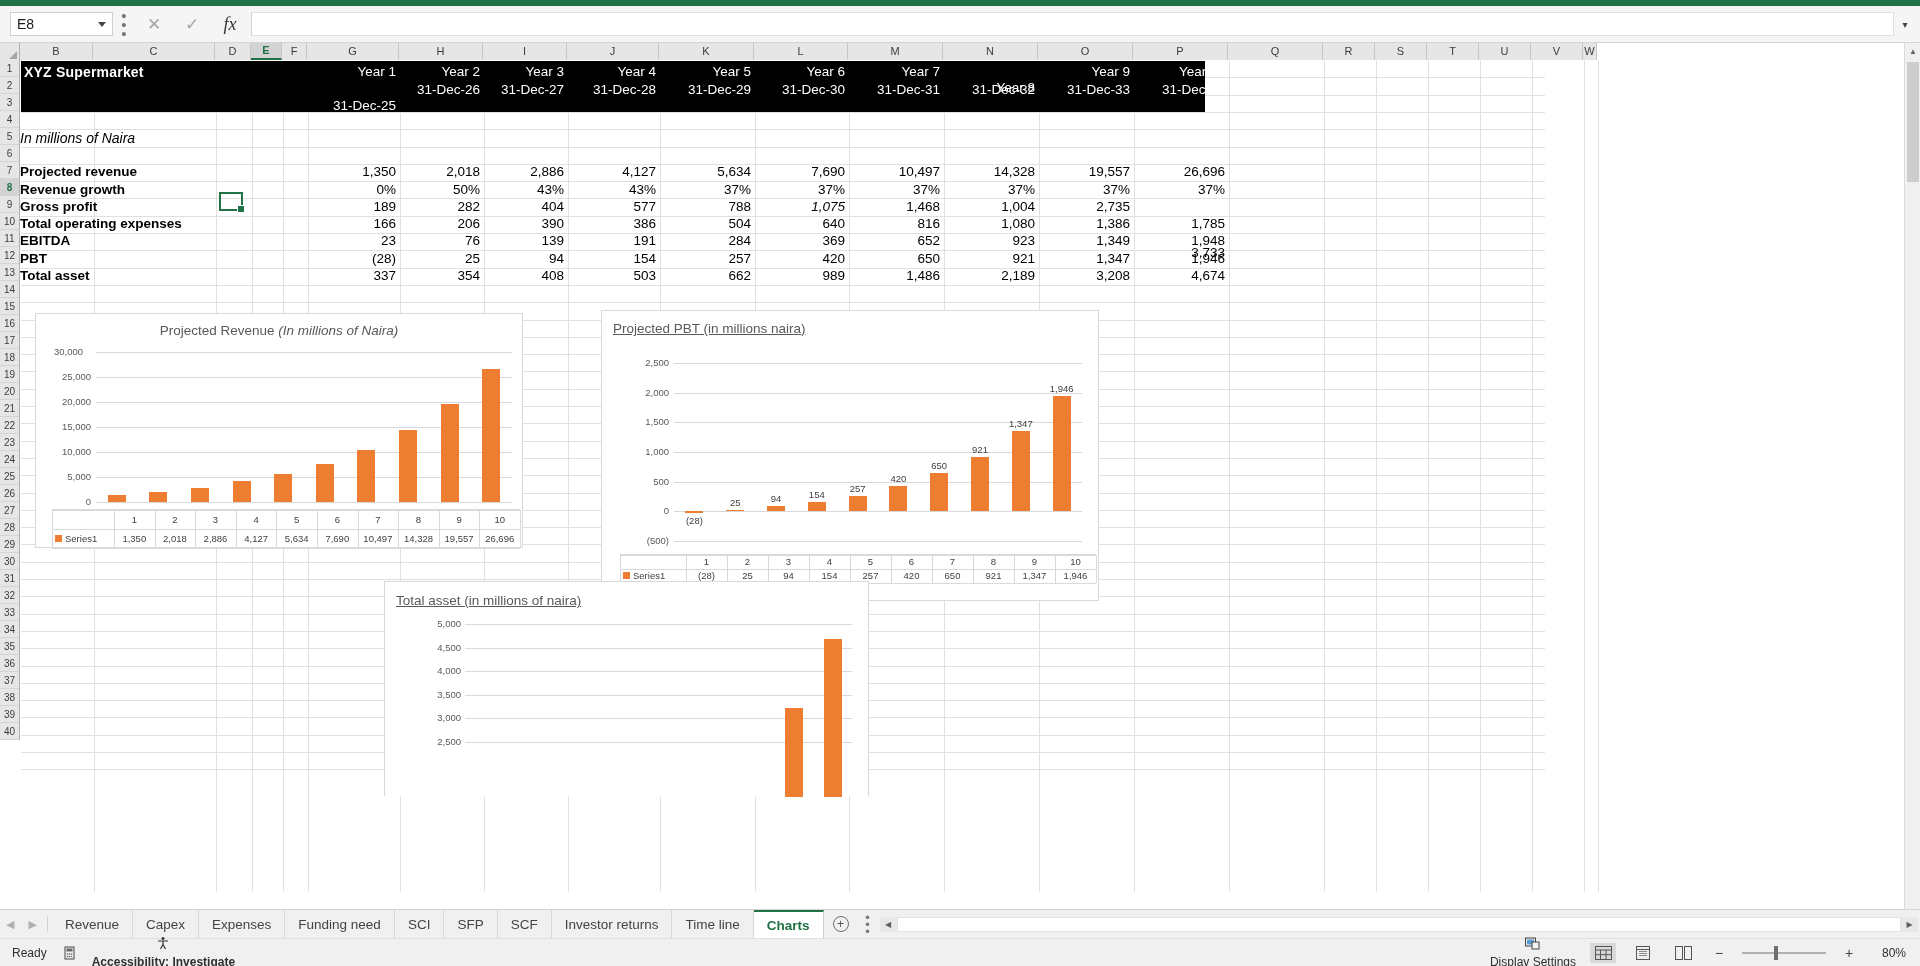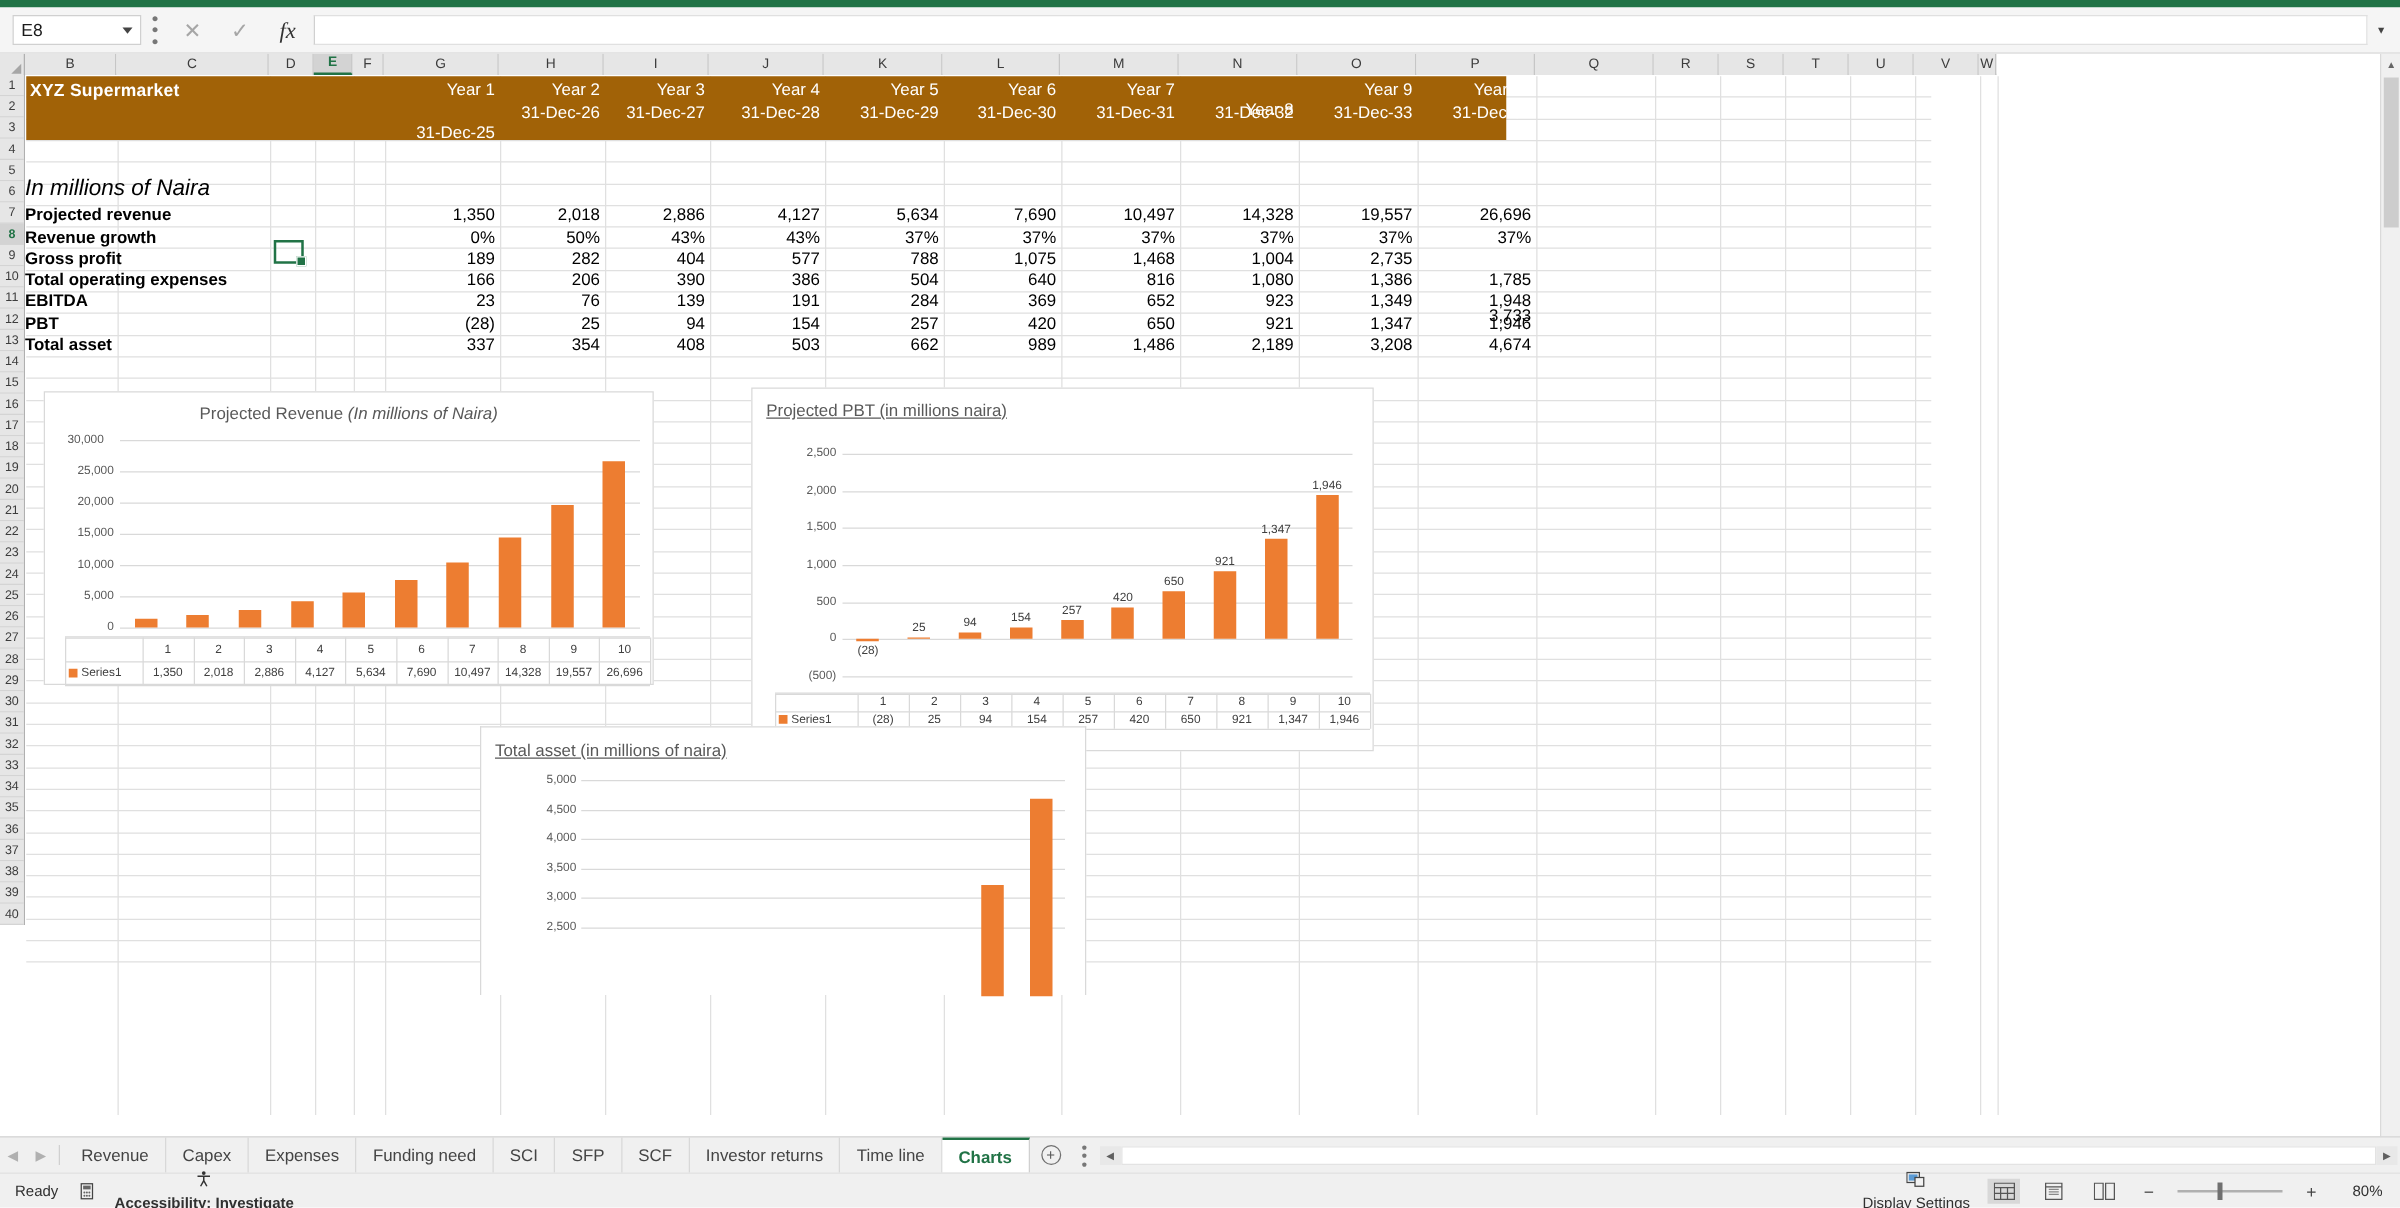--- a/index.html
+++ b/index.html
@@ -51,21 +51,21 @@
     border-bottom:1px solid #d4d4d4; background:#e6e6e6; }
   .rh.sel { background:#d3d3d3; color:#217346; font-weight:bold; }
 
   
   .sheet { position:absolute; left:21px; top:18px; width:1524px; height:831px; }
   .gridlines { position:absolute; inset:0; }
   .gl-h { position:absolute; left:0; right:0; height:1px; background:#e0e0e0;}
   .gl-v { position:absolute; top:0; bottom:0; width:1px; background:#e0e0e0;}
 
   
-  .banner { position:absolute; left:0; top:0; width:1184px; height:51px; background:#a16207;padding-left:36px; }
+  .banner { position:absolute; left:0; top:0; width:1184px; height:51px; background:#000000;padding-left:36px; }
   .banner .co-name { position:absolute; left:3px; top:3px; font-size:14px; font-weight:bold;
     color:#fff; letter-spacing:0.2px;}
   .yr-cell { position:absolute; text-align:right; color:#fff; font-size:13.5px; }
 
   
   .cell { position:absolute; font-size:13.5px; color:#000; white-space:nowrap; }
   .cell.lbl { font-weight:bold; left:-1px; }
   .cell.num { text-align:right; }
   .italic { font-style:italic; }
 
@@ -318,21 +318,21 @@
           <div class="yr-cell" style="left: 828px; top: 21px; width: 91px;">31-Dec-31</div>
           <div class="yr-cell" style="left: 923px; top: 19px; width: 91px;">Year 8</div>
           <div class="yr-cell" style="left: 923px; top: 21px; width: 91px;">31-Dec-32</div>
           <div class="yr-cell" style="left: 1018px; top: 3px; width: 91px;">Year 9</div>
           <div class="yr-cell" style="left: 1018px; top: 21px; width: 91px;">31-Dec-33</div>
           <div class="yr-cell" style="left: 1113px; top: 3px; width: 91px;">Year 10</div>
           <div class="yr-cell" style="left: 1113px; top: 21px; width: 91px;">31-Dec-34</div>
         </div>
     </div>
 
-    <div class="cell italic" style="left:-1px; top:79px; font-size:18px;">In millions of Naira</div>
+    <div class="cell italic" style="left:-1px; top:69px; font-size:14px;">In millions of Naira</div>
 
     <div id="datarows">
         <div class="cell lbl" style="top: 103px;">Projected revenue</div>
         <div class="cell num" style="left: 287px; top: 103px; width: 88px;">1,350</div>
         <div class="cell num" style="left: 379px; top: 103px; width: 80px;">2,018</div>
         <div class="cell num" style="left: 463px; top: 103px; width: 80px;">2,886</div>
         <div class="cell num" style="left: 547px; top: 103px; width: 88px;">4,127</div>
         <div class="cell num" style="left: 639px; top: 103px; width: 91px;">5,634</div>
         <div class="cell num" style="left: 734px; top: 103px; width: 90px;">7,690</div>
         <div class="cell num" style="left: 828px; top: 103px; width: 91px;">10,497</div>
@@ -349,21 +349,21 @@
         <div class="cell num" style="left: 828px; top: 121px; width: 91px;">37%</div>
         <div class="cell num" style="left: 923px; top: 121px; width: 91px;">37%</div>
         <div class="cell num" style="left: 1018px; top: 121px; width: 91px;">37%</div>
         <div class="cell num" style="left: 1113px; top: 121px; width: 91px;">37%</div>
         <div class="cell lbl" style="top: 138px;">Gross profit</div>
         <div class="cell num" style="left: 287px; top: 138px; width: 88px;">189</div>
         <div class="cell num" style="left: 379px; top: 138px; width: 80px;">282</div>
         <div class="cell num" style="left: 463px; top: 138px; width: 80px;">404</div>
         <div class="cell num" style="left: 547px; top: 138px; width: 88px;">577</div>
         <div class="cell num" style="left: 639px; top: 138px; width: 91px;">788</div>
-        <div class="cell num" style="left: 734px; top: 138px; width: 90px;">1,075</div>
+        <div class="cell num" style="left: 734px; top: 138px; width: 90px; font-style: italic;">1,075</div>
         <div class="cell num" style="left: 828px; top: 138px; width: 91px;">1,468</div>
         <div class="cell num" style="left: 923px; top: 138px; width: 91px;">1,004</div>
         <div class="cell num" style="left: 1018px; top: 138px; width: 91px;">2,735</div>
         <div class="cell num" style="left: 1113px; top: 138px; width: 91px; margin-top: 46px;">3,733</div>
         <div class="cell lbl" style="top: 155px;">Total operating expenses</div>
         <div class="cell num" style="left: 287px; top: 155px; width: 88px;">166</div>
         <div class="cell num" style="left: 379px; top: 155px; width: 80px;">206</div>
         <div class="cell num" style="left: 463px; top: 155px; width: 80px;">390</div>
         <div class="cell num" style="left: 547px; top: 155px; width: 88px;">386</div>
         <div class="cell num" style="left: 639px; top: 155px; width: 91px;">504</div>

